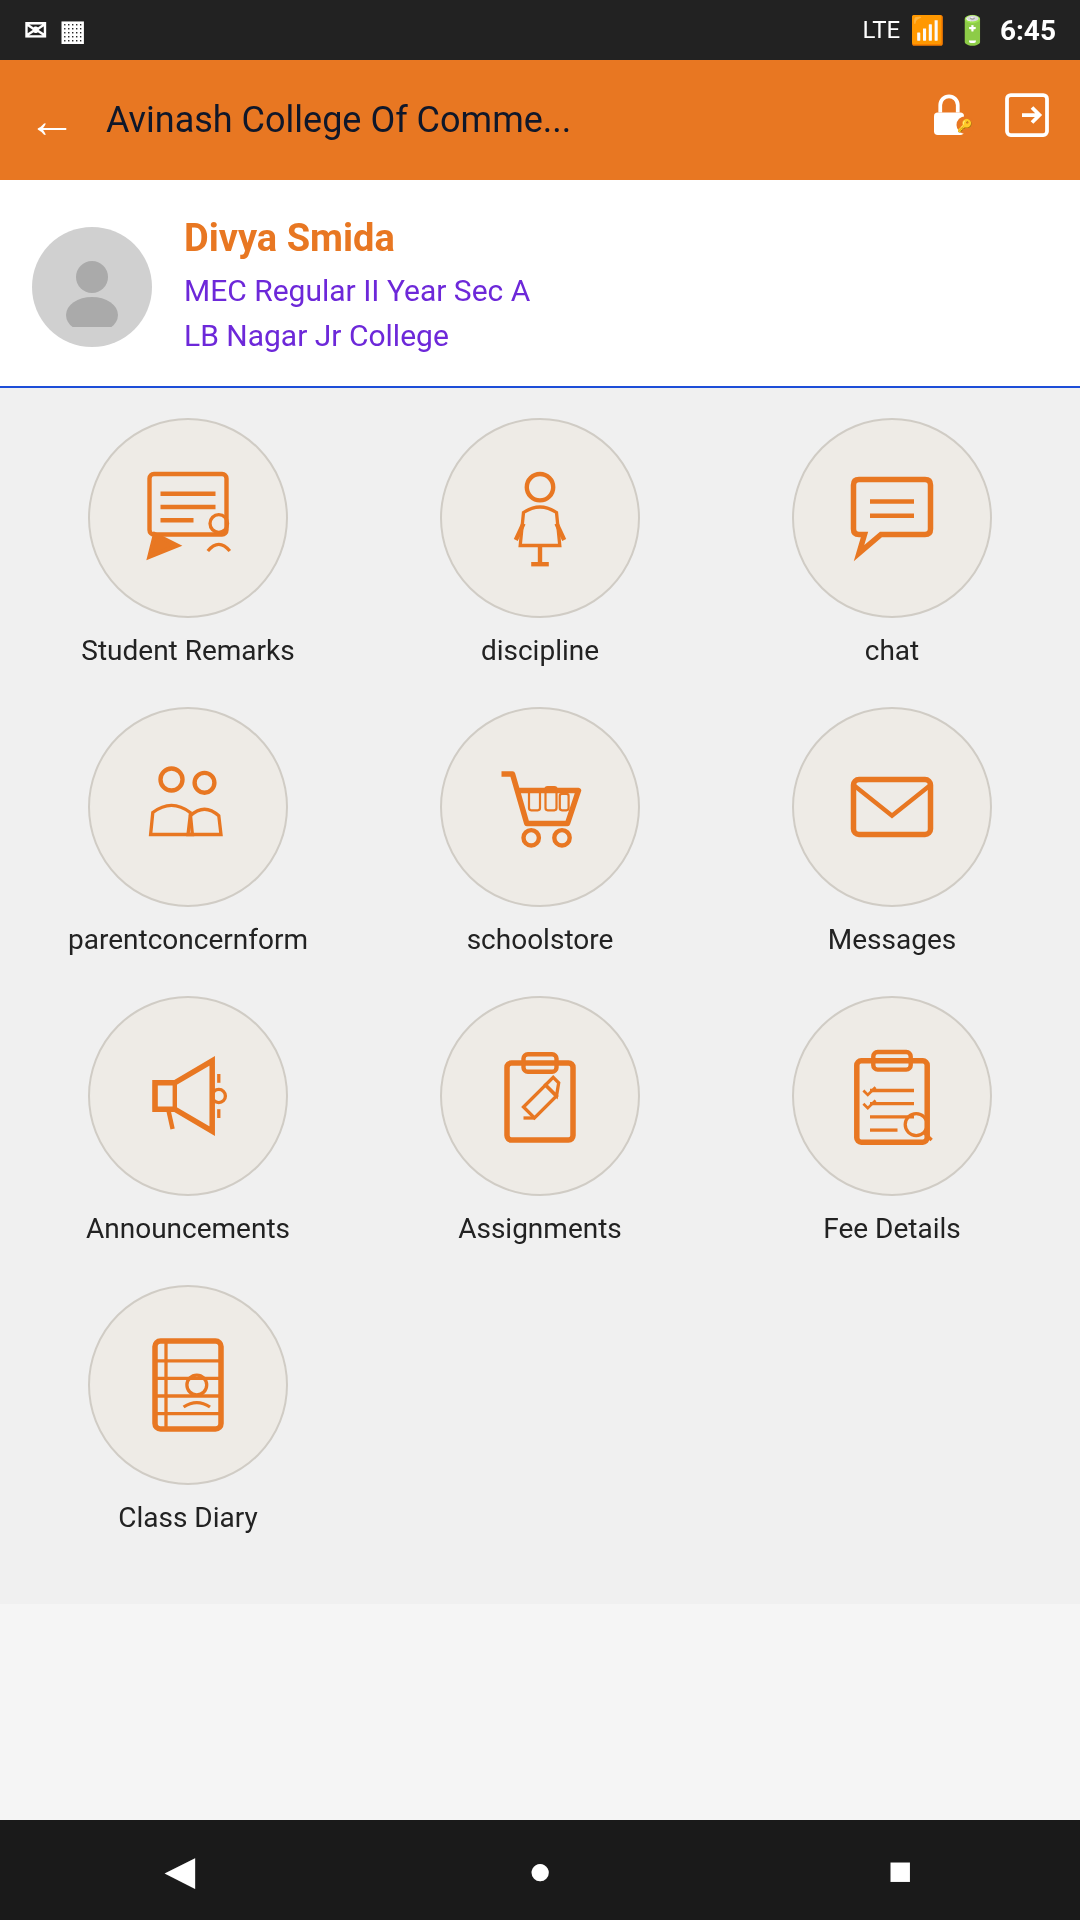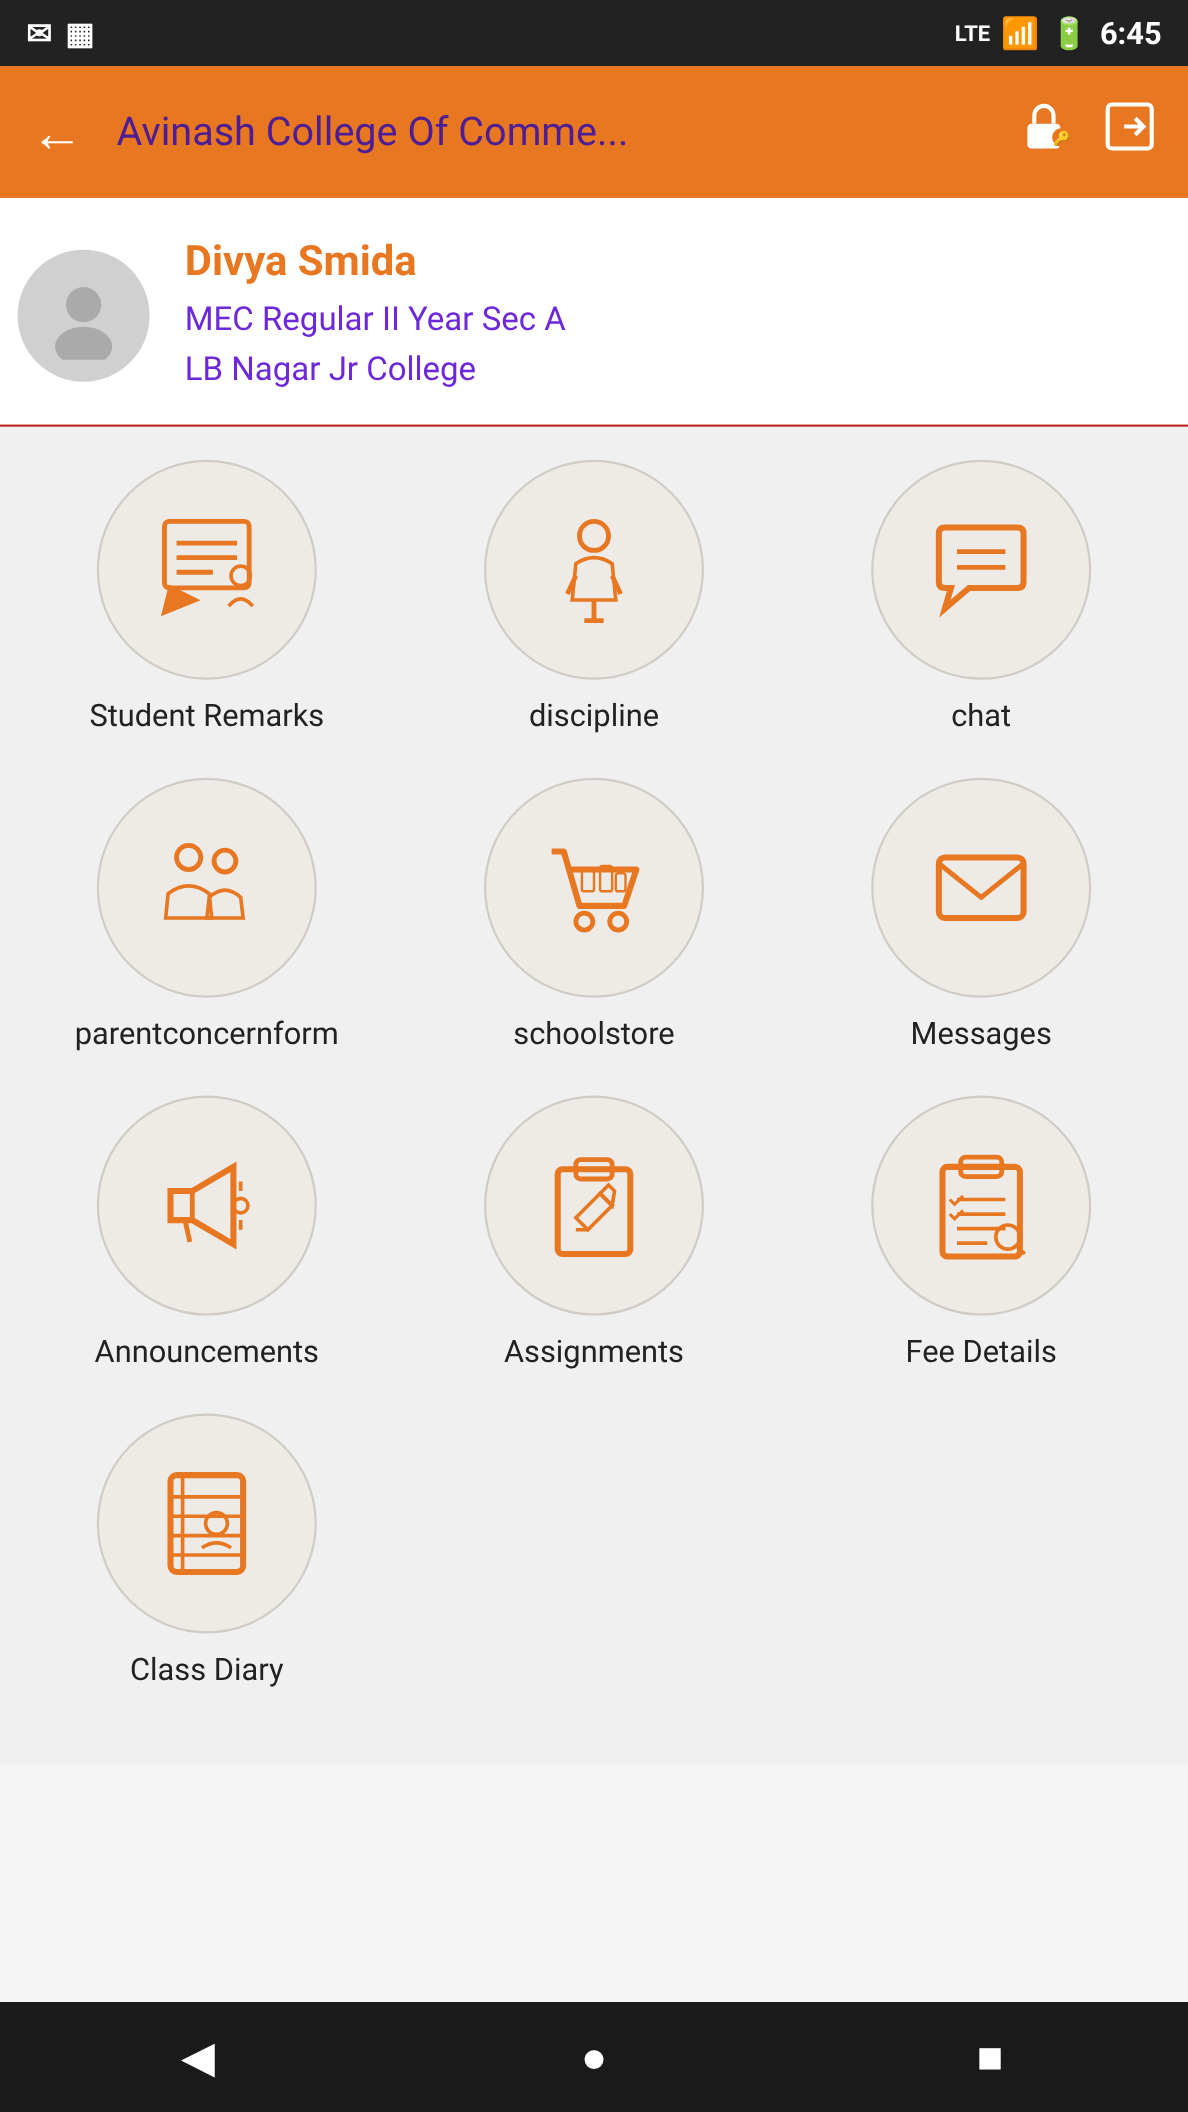--- a/index.html
+++ b/index.html
@@ -40,46 +40,46 @@
     }
     .app-bar-back {
       color: white;
       font-size: 48px;
       font-weight: 300;
       cursor: pointer;
       margin-right: 10px;
     }
     .app-bar-title {
       flex: 1;
-      color: #4c1d95;
+      color: #0f172a;
       font-size: 36px;
       font-weight: 400;
       white-space: nowrap;
       overflow: hidden;
       text-overflow: ellipsis;
     }
     .app-bar-icons {
       display: flex;
       gap: 28px;
       align-items: center;
     }
     .app-bar-icon {
       color: white;
       font-size: 42px;
       cursor: pointer;
     }
 
     
     .profile-section {
       background: white;
-      padding: 36px 36px 28px 16px;
+      padding: 36px 36px 28px 32px;
       display: flex;
       align-items: center;
       gap: 32px;
-      border-bottom: 2px solid #b91c1c;
+      border-bottom: 2px solid #1d4ed8;
     }
     .avatar {
       width: 120px;
       height: 120px;
       border-radius: 60px;
       background: #d0d0d0;
       display: flex;
       align-items: center;
       justify-content: center;
       flex-shrink: 0;
@@ -164,21 +164,21 @@
   </style>
 </head>
 <body>
 
 <div class="status-bar">
   <div class="status-left">
     <span>✉</span>
     <span>▦</span>
   </div>
   <div class="status-right">
-    <span style="font-size:20px;font-weight:bold;">LTE</span>
+    <span style="font-size:24px;font-weight:normal;">LTE</span>
     <span>📶</span>
     <span>🔋</span>
     <span>6:45</span>
   </div>
 </div>
 
 <div class="app-bar">
   <span class="app-bar-back">←</span>
   <span class="app-bar-title">Avinash College Of Comme...</span>
   <div class="app-bar-icons">

